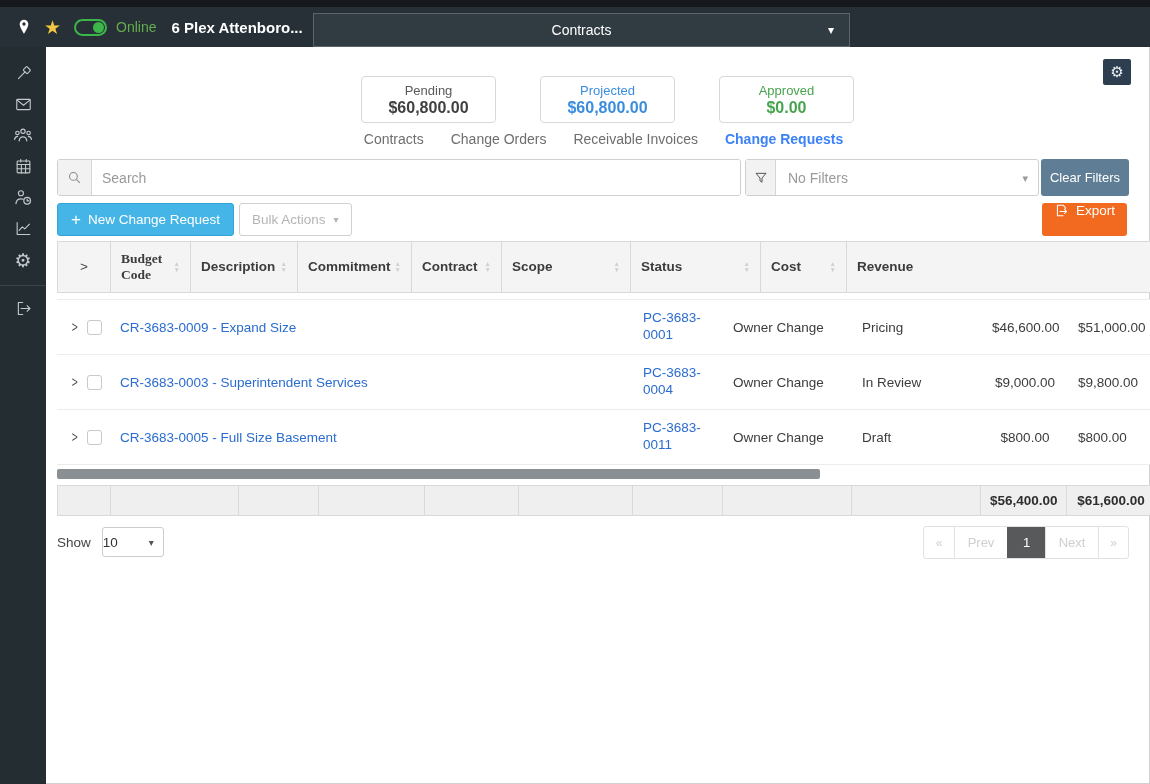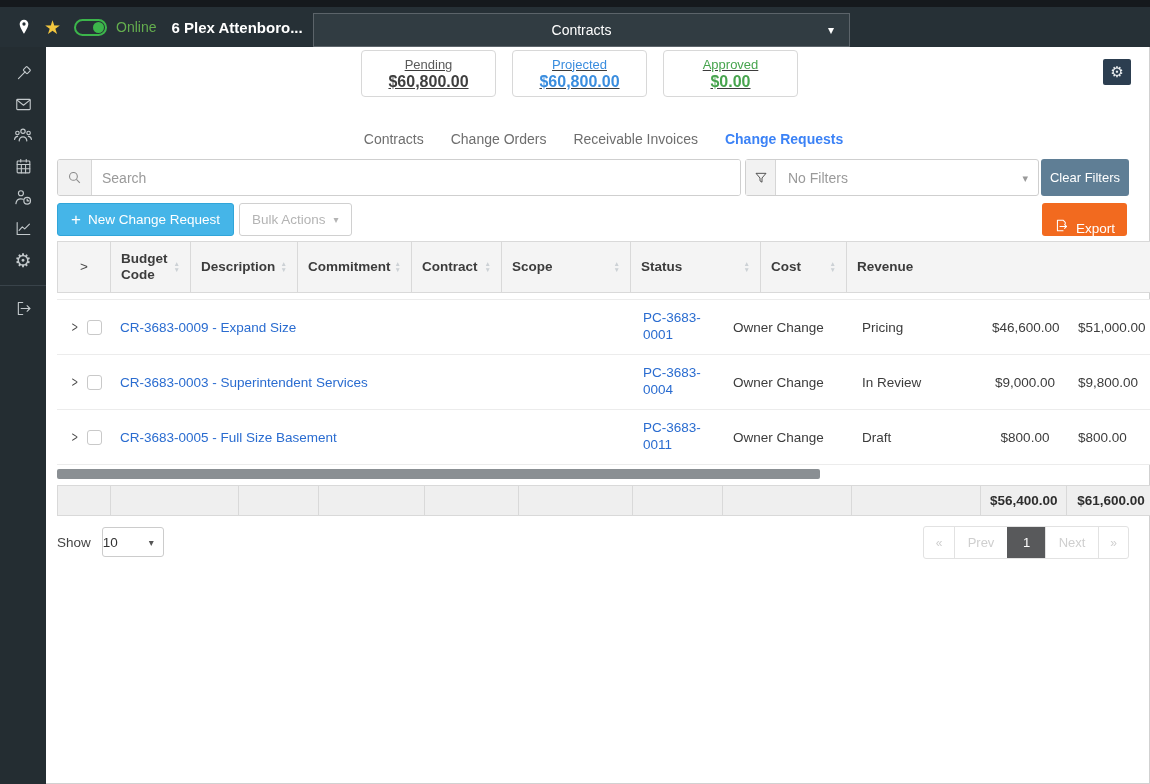--- a/index.html
+++ b/index.html
@@ -27,21 +27,21 @@
     display:flex; flex-direction:column; align-items:center; padding-top:12px; }
   .side-icon { width:46px; height:31px; display:flex; align-items:center; justify-content:center;
     color:#c3c9cc; cursor:pointer; }
   .side-icon svg { stroke:currentColor; fill:none; stroke-width:1.4; stroke-linecap:round; stroke-linejoin:round; }
   .side-gear { font-size:19px; line-height:1; }
   .side-divider { width:46px; height:1px; background:#39434a; margin:9px 0 8px 0; }
   
   .gear-btn { position:absolute; top:59px; left:1103px; width:28px; height:26px; background:#2c3e50;
     border-radius:2px; color:#eceff1; font-size:15px; display:flex; align-items:center; justify-content:center; cursor:pointer; }
   
-  .cards { position:absolute; top:50px; left:361px; display:flex; gap:16px;text-decoration:underline; }
+  .cards { position:absolute; top:76px; left:361px; display:flex; gap:44px; }
   .card { width:135px; height:47px; background:#fff; border:1px solid #d8d8d8; border-radius:4px;
     display:flex; flex-direction:column; align-items:center; justify-content:center; }
   .card .lbl { font-size:13px; }
   .card .val { font-size:16px; font-weight:700; margin-top:1px; }
   .card-pending .lbl { color:#5a5a5a; } .card-pending .val { color:#3f3f3f; }
   .card-projected .lbl, .card-projected .val { color:#3a8dde; }
   .card-approved .lbl, .card-approved .val { color:#47a44e; }
   
   .tabs { position:absolute; top:131px; left:57px; width:1093px; display:flex; justify-content:center; gap:27px; }
   .tab { font-size:14px; color:#6e6e6e; cursor:pointer; }
@@ -65,35 +65,35 @@
     border-radius:3px; display:flex; align-items:center; justify-content:center; cursor:pointer; font-family:inherit; }
   
   .action-row { position:absolute; top:203px; left:57px; width:1072px; height:33px; display:flex; align-items:center; }
   .new-btn { height:33px; background:#45b5e8; border:1px solid #30a5d9; border-radius:3px; color:#fff;
     font-size:13.5px; padding:0 13px; display:flex; align-items:center; gap:7px; cursor:pointer; font-family:inherit; }
   .new-btn .plus { font-size:17px; font-weight:400; line-height:1; }
   .bulk-btn { margin-left:5px; height:33px; background:#fff; border:1px solid #d0d0d0; border-radius:3px;
     color:#b4b4b4; font-size:13.5px; padding:0 12px; display:flex; align-items:center; gap:8px; font-family:inherit; }
   .bulk-btn .caret { font-size:10px; }
   .export-btn { position:absolute; right:2px; top:0; height:33px; background:#f26a1f; border:none; border-radius:3px;
-    color:#fff; font-size:13.5px; padding:0 12px; display:flex; align-items:flex-end; gap:7px; cursor:pointer; font-family:inherit; }
+    color:#fff; font-size:13.5px; padding:0 12px; display:flex; align-items:flex-start; gap:7px; cursor:pointer; font-family:inherit; }
   .export-btn svg { stroke:#fff; fill:none; stroke-width:1.7; stroke-linecap:round; stroke-linejoin:round; }
   
   .table { position:absolute; top:241px; left:57px; width:1131px; }
   .thead { display:flex; height:52px; background:#f4f4f4; border:1px solid #d9d9d9; }
   .th { display:flex; align-items:center; padding:0 10px; border-right:1px solid #d9d9d9;
     color:#3c3c3c; font-weight:700; line-height:1.15; cursor:pointer; }
   .th:last-child { border-right:none; }
   .th-label { padding-right:4px; }
   .sort { margin-left:auto; display:flex; flex-direction:column; align-items:center; color:#ccd1d5; }
   .sort::before { content:"▲"; font-size:6.5px; line-height:6px; }
   .sort::after  { content:"▼"; font-size:6.5px; line-height:6px; }
   .sort-asc { margin-left:auto; color:#82898f; }
   .sort-asc::before { content:"▲"; font-size:8px; }
-  .c0 { width:53px; } .c1 { width:128px; } .c2 { width:80px; } .c3 { width:107px; }
+  .c0 { width:53px; } .c1 { width:128px; } .c2 { width:80px;font-family:Liberation Serif, serif; } .c3 { width:107px; }
   .c4 { width:94px; } .c5 { width:114px; } .c6 { width:90px; } .c7 { width:129px; }
   .c8 { width:130px; } .c9 { width:86px; } .c10 { width:120px; }
   .th.c0 { justify-content:center; padding:0; color:#4a4a4a; font-weight:400; }
   .tbody { margin-top:6px; border-top:1px solid #ececec; }
   .row { display:flex; height:55px; align-items:center; border-bottom:1px solid #ececec; background:#fff; }
   .cell { padding:0 10px; }
   .expand-cell { width:53px; display:flex; align-items:center; gap:8px; padding:0 0 0 14px; }
   .row-chevron { color:#4a4a4a; font-size:13px; cursor:pointer; transform:scale(.8,1.1); }
   .checkbox { width:15px; height:15px; border:1px solid #c9c9c9; border-radius:3px; background:#fff; cursor:pointer; flex:none; }
   .link { color:#2a6cd0; cursor:pointer; text-decoration:none; }

